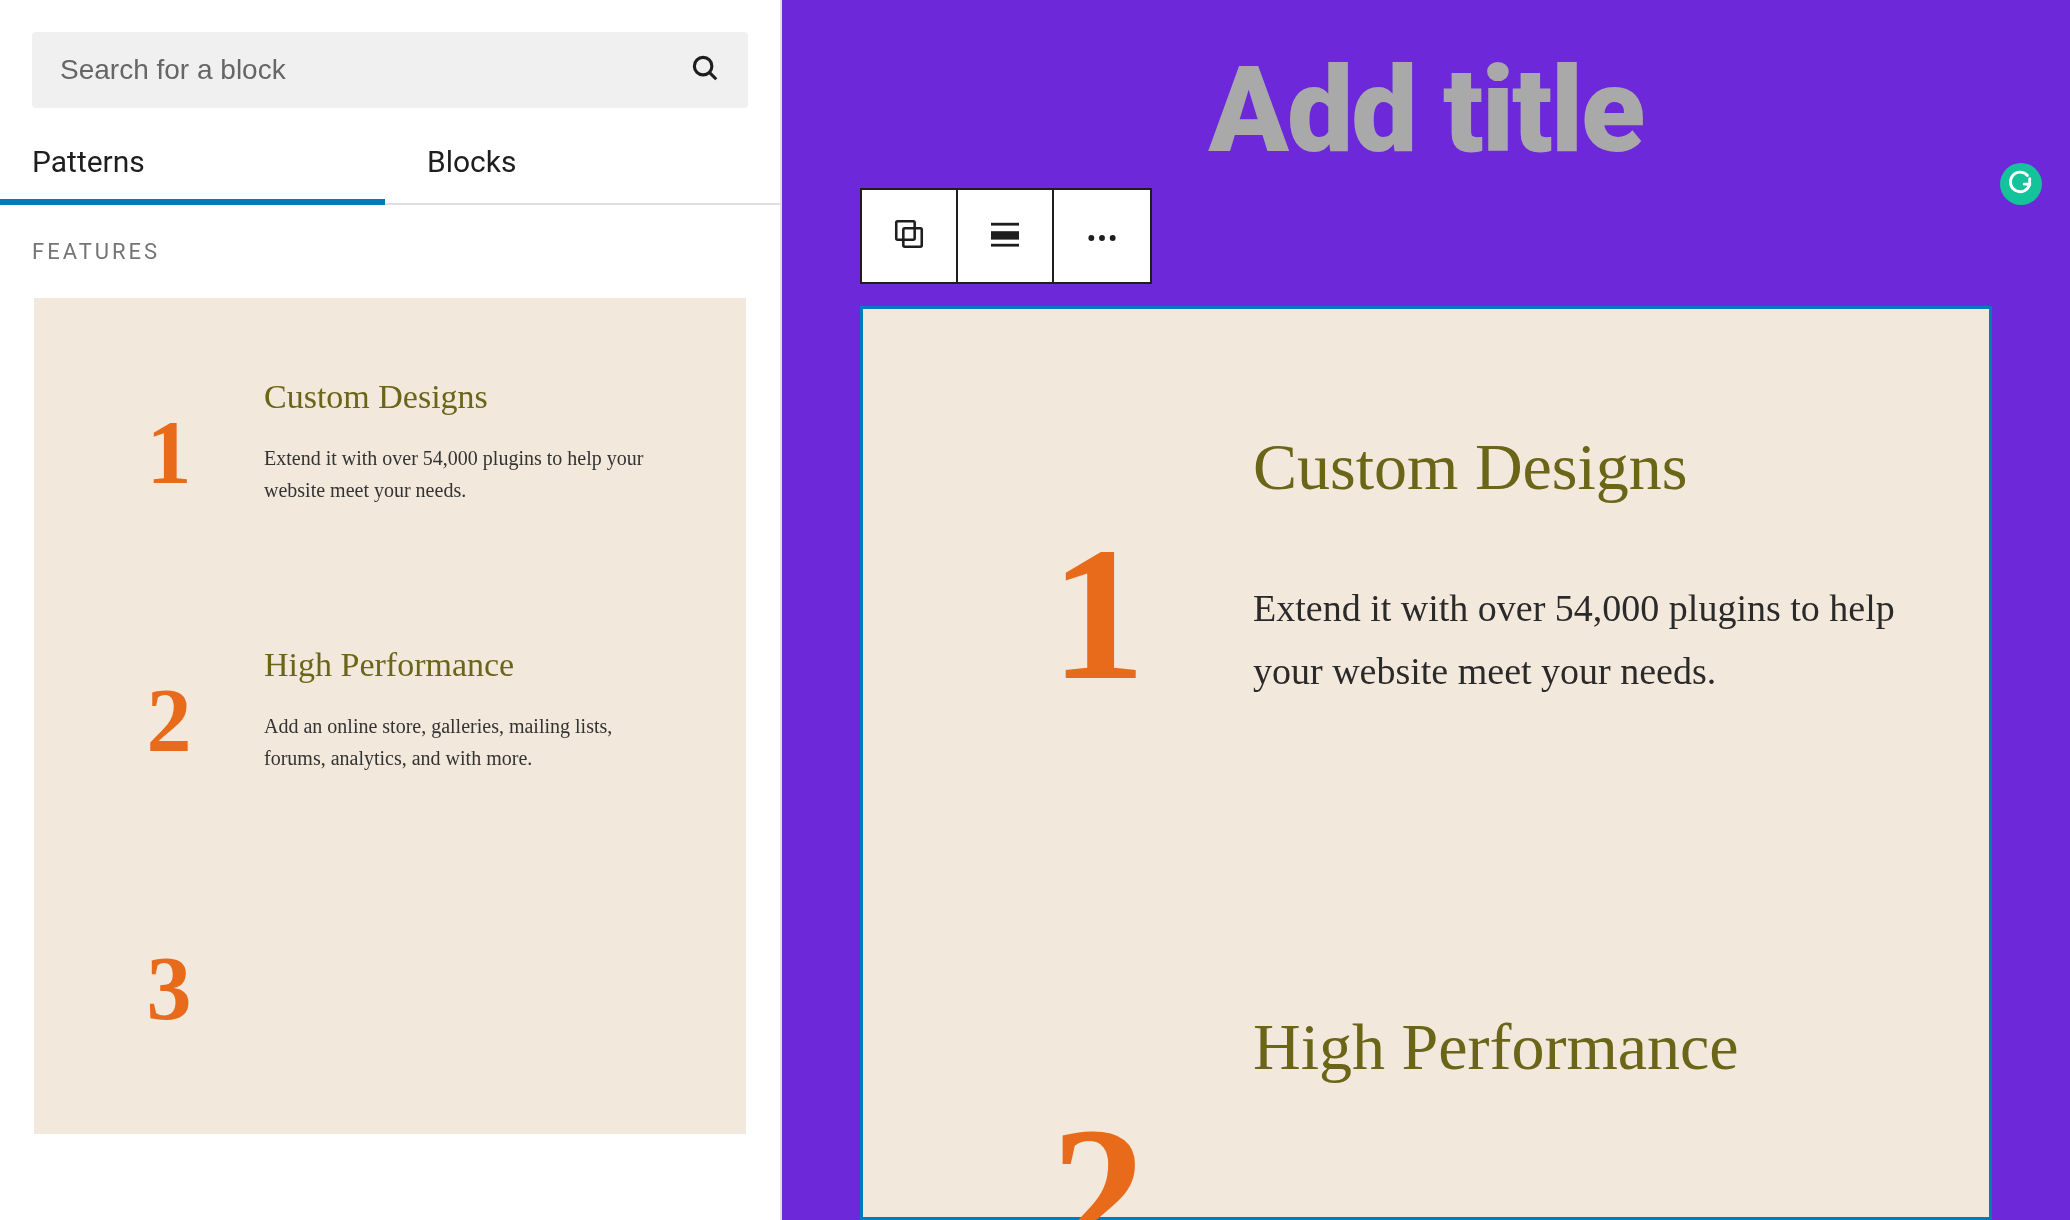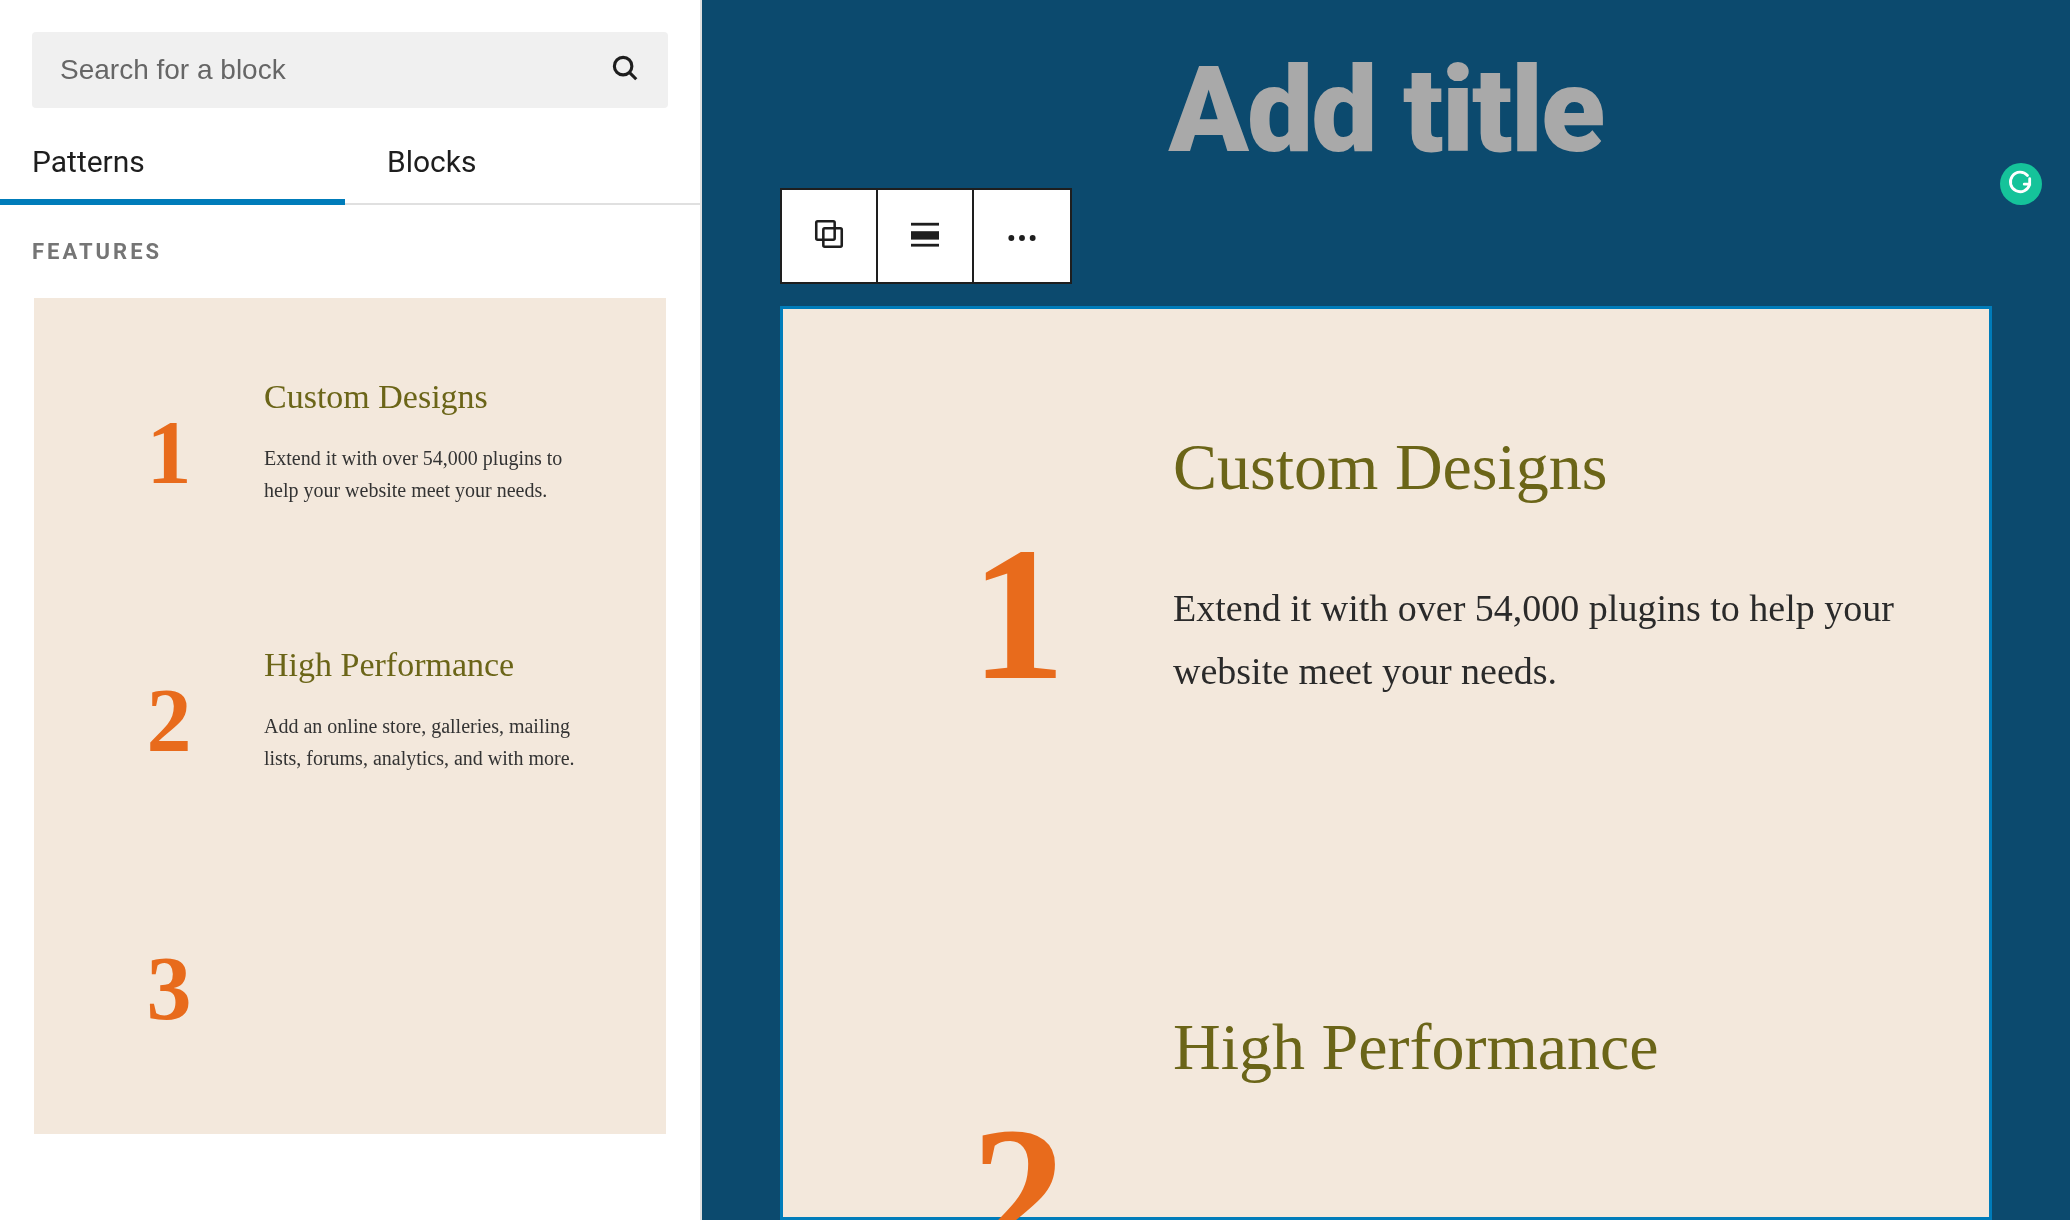--- a/index.html
+++ b/index.html
@@ -1,43 +1,43 @@
 <!DOCTYPE html>
 <html><head>
 <meta charset="utf-8">
 <style>
   * { box-sizing: border-box; margin: 0; padding: 0; }
   html, body { width: 2070px; height: 1220px; font-family: -apple-system, BlinkMacSystemFont, "Segoe UI", Roboto, sans-serif; overflow: hidden; }
   .app { display: flex; width: 100%; height: 100%; }
   
   
-  .sidebar { width: 702px; height: 100%; background: #fff; border-right: 2px solid #e0e0e0; display: flex; flex-direction: column; overflow: hidden; }
+  .sidebar { width: 782px; height: 100%; background: #fff; border-right: 2px solid #e0e0e0; display: flex; flex-direction: column; overflow: hidden; }
   .search-wrap { padding: 32px 32px 10px 32px; }
   .search-box { display: flex; align-items: center; background: #f0f0f0; border-radius: 4px; height: 76px; padding: 0 28px; }
   .search-input { flex: 1; border: none; background: transparent; font-size: 28px; color: #555; outline: none; }
   .search-input::placeholder { color: #666; }
   .search-icon { width: 30px; height: 30px; }
   
   .tabs { display: flex; border-bottom: 2px solid #e0e0e0; }
   .tab { flex: 1; text-align: left; padding: 26px 32px 24px 32px; font-size: 30px; color: #1e1e1e; cursor: pointer; position: relative; }
   .tab:nth-child(2) { text-align: left; padding-left: 42px; }
   .tab.active::after { content: ""; position: absolute; left: 0; right: 0; bottom: -2px; height: 6px; background: #007cba; }
   
-  .category-label { padding: 34px 32px 10px 32px; font-size: 22px; letter-spacing: 3px; color: #757575; font-weight: 700; }
+  .category-label { padding: 34px 32px 10px 32px; font-size: 22px; letter-spacing: 3px; color: #757575; font-weight: 400; }
   
   .pattern-preview { margin: 24px 34px 0 34px; background: #f3e8dc; padding: 80px 40px 60px 40px; }
   .feat-row { display: flex; align-items: flex-start; margin-bottom: 140px; }
   .feat-row:last-child { margin-bottom: 40px; }
   .feat-num { width: 190px; text-align: center; font-family: Georgia, "Times New Roman", serif; font-size: 90px; color: #e86b1c; font-weight: bold; line-height: 1; padding-top: 30px; }
   .feat-body { flex: 1; padding-right: 30px; }
   .feat-title { font-family: Georgia, "Times New Roman", serif; font-size: 34px; color: #6b6518; margin-bottom: 26px; font-weight: 400; }
   .feat-desc { font-family: Georgia, "Times New Roman", serif; font-size: 20px; color: #333; line-height: 1.6; }
   
   
-  .canvas { flex: 1; background: #0c4a6e; position: relative; overflow: hidden; }
+  .canvas { flex: 1; background: #6d28d9; position: relative; overflow: hidden; }
   .title-placeholder { font-weight: 900; font-size: 118px; color: #a9a9a9; text-align: center; margin-top: 42px; letter-spacing: -2px; }
   
   .block-toolbar { position: absolute; top: 188px; left: 78px; display: flex; background: #fff; border: 2px solid #1e1e1e; }
   .tb-btn { width: 96px; height: 92px; display: flex; align-items: center; justify-content: center; border-right: 2px solid #1e1e1e; cursor: pointer; }
   .tb-btn:last-child { border-right: none; }
   
   .selected-block { position: absolute; top: 306px; left: 78px; right: 78px; bottom: 0; border: 3px solid #007cba; background: #f3e8dc; padding: 120px 80px 0 80px; }
   .sb-row { display: flex; align-items: flex-start; margin-bottom: 300px; }
   .sb-num { width: 310px; text-align: center; font-family: Georgia, "Times New Roman", serif; font-size: 190px; color: #e86b1c; font-weight: bold; line-height: 1; padding-top: 90px; }
   .sb-body { flex: 1; }

